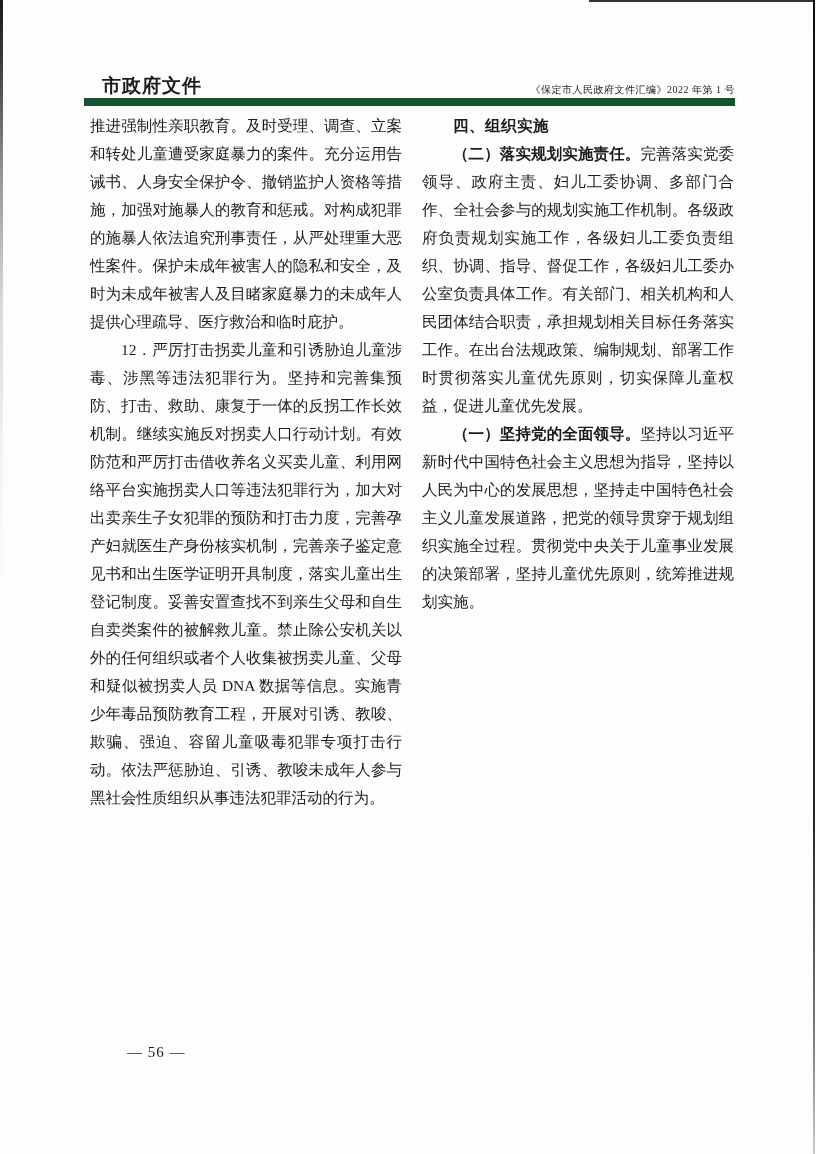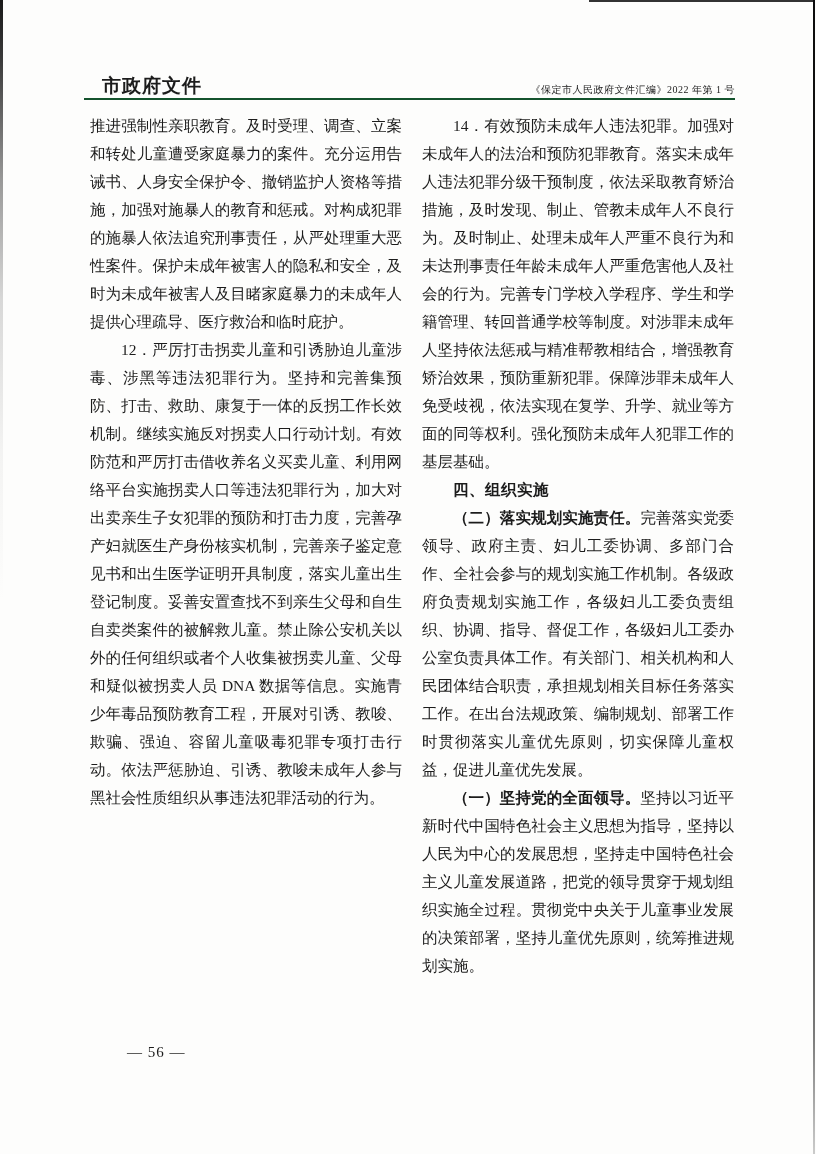--- a/index.html
+++ b/index.html
@@ -31,21 +31,21 @@
   }
   .scan-edge-top {
     position: absolute; top: 0; right: 2px; width: 225px; height: 2px;
     background: rgba(15,15,15,0.85);
   }
 
   .header {
     position: absolute;
     left: 84px; right: 81px; top: 70px;
     height: 25px;
-    border-bottom: 2px solid #14532d;
+    border-bottom: 8px solid #14532d;
     display: flex;
     justify-content: space-between;
     align-items: flex-end;
     padding-bottom: 3px;
     box-sizing: content-box;
   }
   .header-left {
     font-family: "Liberation Sans", "DejaVu Sans", sans-serif;
     font-weight: 700;
     font-size: 19px;
@@ -107,21 +107,20 @@
   </div>
 
   <div class="columns">
 
     <div class="col">
       <p>推进强制性亲职教育。及时受理、调查、立案和转处儿童遭受家庭暴力的案件。充分运用告诫书、人身安全保护令、撤销监护人资格等措施，加强对施暴人的教育和惩戒。对构成犯罪的施暴人依法追究刑事责任，从严处理重大恶性案件。保护未成年被害人的隐私和安全，及时为未成年被害人及目睹家庭暴力的未成年人提供心理疏导、医疗救治和临时庇护。</p>
       <p class="indent">12．严厉打击拐卖儿童和引诱胁迫儿童涉毒、涉黑等违法犯罪行为。坚持和完善集预防、打击、救助、康复于一体的反拐工作长效机制。继续实施反对拐卖人口行动计划。有效防范和严厉打击借收养名义买卖儿童、利用网络平台实施拐卖人口等违法犯罪行为，加大对出卖亲生子女犯罪的预防和打击力度，完善孕产妇就医生产身份核实机制，完善亲子鉴定意见书和出生医学证明开具制度，落实儿童出生登记制度。妥善安置查找不到亲生父母和自生自卖类案件的被解救儿童。禁止除公安机关以外的任何组织或者个人收集被拐卖儿童、父母和疑似被拐卖人员 DNA 数据等信息。实施青少年毒品预防教育工程，开展对引诱、教唆、欺骗、强迫、容留儿童吸毒犯罪专项打击行动。依法严惩胁迫、引诱、教唆未成年人参与黑社会性质组织从事违法犯罪活动的行为。</p>
     </div>
 
     <div class="col">
-      <p class="indent">14．有效预防未成年人违法犯罪。加强对未成年人的法治和预防犯罪教育。落实未成年人违法犯罪分级干预制度，依法采取教育矫治措施，及时发现、制止、管教未成年人不良行为。及时制止、处理未成年人严重不良行为和未达刑事责任年龄未成年人严重危害他人及社会的行为。完善专门学校入学程序、学生和学籍管理、转回普通学校等制度。对涉罪未成年人坚持依法惩戒与精准帮教相结合，增强教育矫治效果，预防重新犯罪。保障涉罪未成年人免受歧视，依法实现在复学、升学、就业等方面的同等权利。强化预防未成年人犯罪工作的基层基础。</p>
       <p class="section-heading">四、组织实施</p>
       <p class="indent"><span class="lead">（二）落实规划实施责任。</span><span>完善落实党委领导、政府主责、妇儿工委协调、多部门合作、全社会参与的规划实施工作机制。各级政府负责规划实施工作，各级妇儿工委负责组织、协调、指导、督促工作，各级妇儿工委办公室负责具体工作。有关部门、相关机构和人民团体结合职责，承担规划相关目标任务落实工作。在出台法规政策、编制规划、部署工作时贯彻落实儿童优先原则，切实保障儿童权益，促进儿童优先发展。</span></p>
       <p class="indent"><span class="lead">（一）坚持党的全面领导。</span><span>坚持以习近平新时代中国特色社会主义思想为指导，坚持以人民为中心的发展思想，坚持走中国特色社会主义儿童发展道路，把党的领导贯穿于规划组织实施全过程。贯彻党中央关于儿童事业发展的决策部署，坚持儿童优先原则，统筹推进规划实施。</span></p>
     </div>
 
   </div>
 
   <div class="footer">— 56 —</div>
 
 </div>

